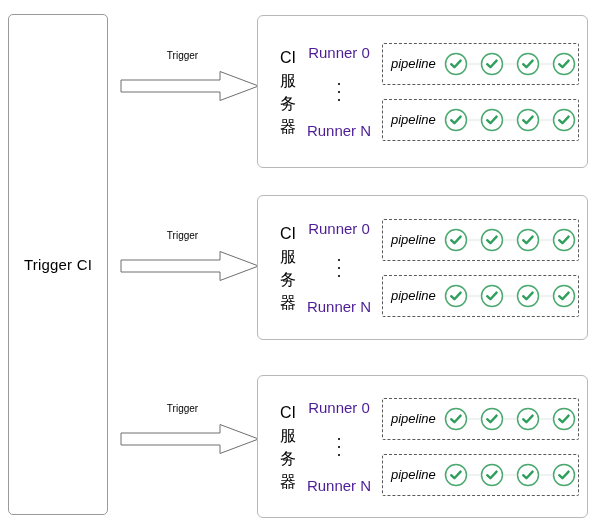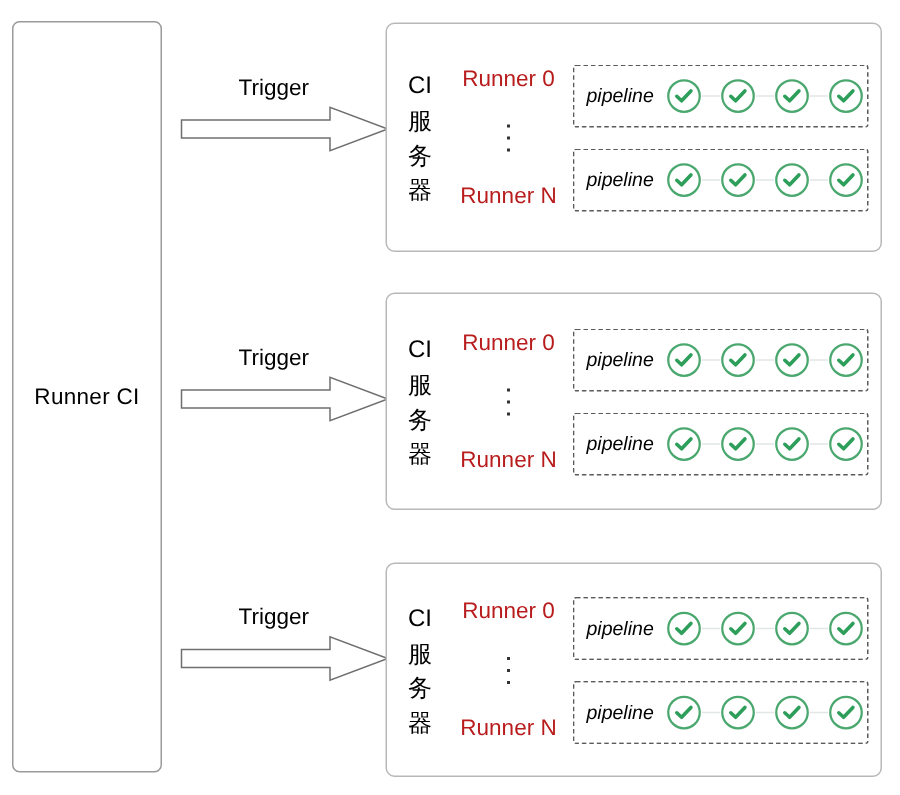--- a/index.html
+++ b/index.html
@@ -48,21 +48,21 @@
   .trigger-group.t0 { top: 50px; }
   .trigger-group.t1 { top: 230px; }
   .trigger-group.t2 { top: 403px; }
 
   .trigger-label {
     position: absolute;
     top: 0;
     left: 0;
     width: 125px;
     text-align: center;
-    font-size: 15px;
+    font-size: 10px;
     color: #000000;
   }
   .trigger-arrow {
     position: absolute;
     top: 20px;
     left: 0;
     width: 140px;
     height: 32px;
   }
 
@@ -80,21 +80,21 @@
   }
   .ci-panel.p0 { top: 15px;  height: 153px; }
   .ci-panel.p1 { top: 195px; height: 145px; }
   .ci-panel.p2 { top: 375px; height: 143px; }
 
   .ci-server-label {
     width: 38px;
     flex: 0 0 38px;
     display: flex;
     flex-direction: column;
-    align-items: center;
+    align-items: flex-end;
     justify-content: center;
     padding-left: 6px;
     box-sizing: border-box;
   }
   .ci-server-label .ch {
     font-size: 16px;
     line-height: 23px;
     color: #000000;
     font-family: "DejaVu Sans", "Liberation Sans", sans-serif;
   }
@@ -109,21 +109,21 @@
     display: flex;
     flex-direction: column;
     align-items: center;
     justify-content: center;
     height: 100%;
     padding: 0 2px;
     box-sizing: border-box;
   }
   .runner-name {
     font-size: 15px;
-    color: #b91c1c;
+    color: #4c1d95;
     white-space: nowrap;
     height: 44px;
     display: flex;
     align-items: center;
   }
   .runner-ellipsis {
     display: flex;
     flex-direction: column;
     align-items: center;
     justify-content: center;
@@ -191,21 +191,21 @@
     line-height: 0;
     background: #ffffff;
     border-radius: 50%;
   }
   .stage-node svg { display: block; }
 </style>
 </head>
 <body>
 
 <div class="source-box">
-  <div class="source-label">Runner CI</div>
+  <div class="source-label">Trigger CI</div>
 </div>
 
 <div class="trigger-group t0">
   <div class="trigger-label">Trigger</div>
   <div class="trigger-arrow">
     <svg width="140" height="32" viewBox="0 0 140 32">
       <path d="M1 10 L100 10 L100 1.5 L138.5 16 L100 30.5 L100 22 L1 22 Z" fill="#ffffff" stroke="#6f6f6f" stroke-width="1" stroke-linejoin="miter"></path>
     </svg>
   </div>
 </div>

